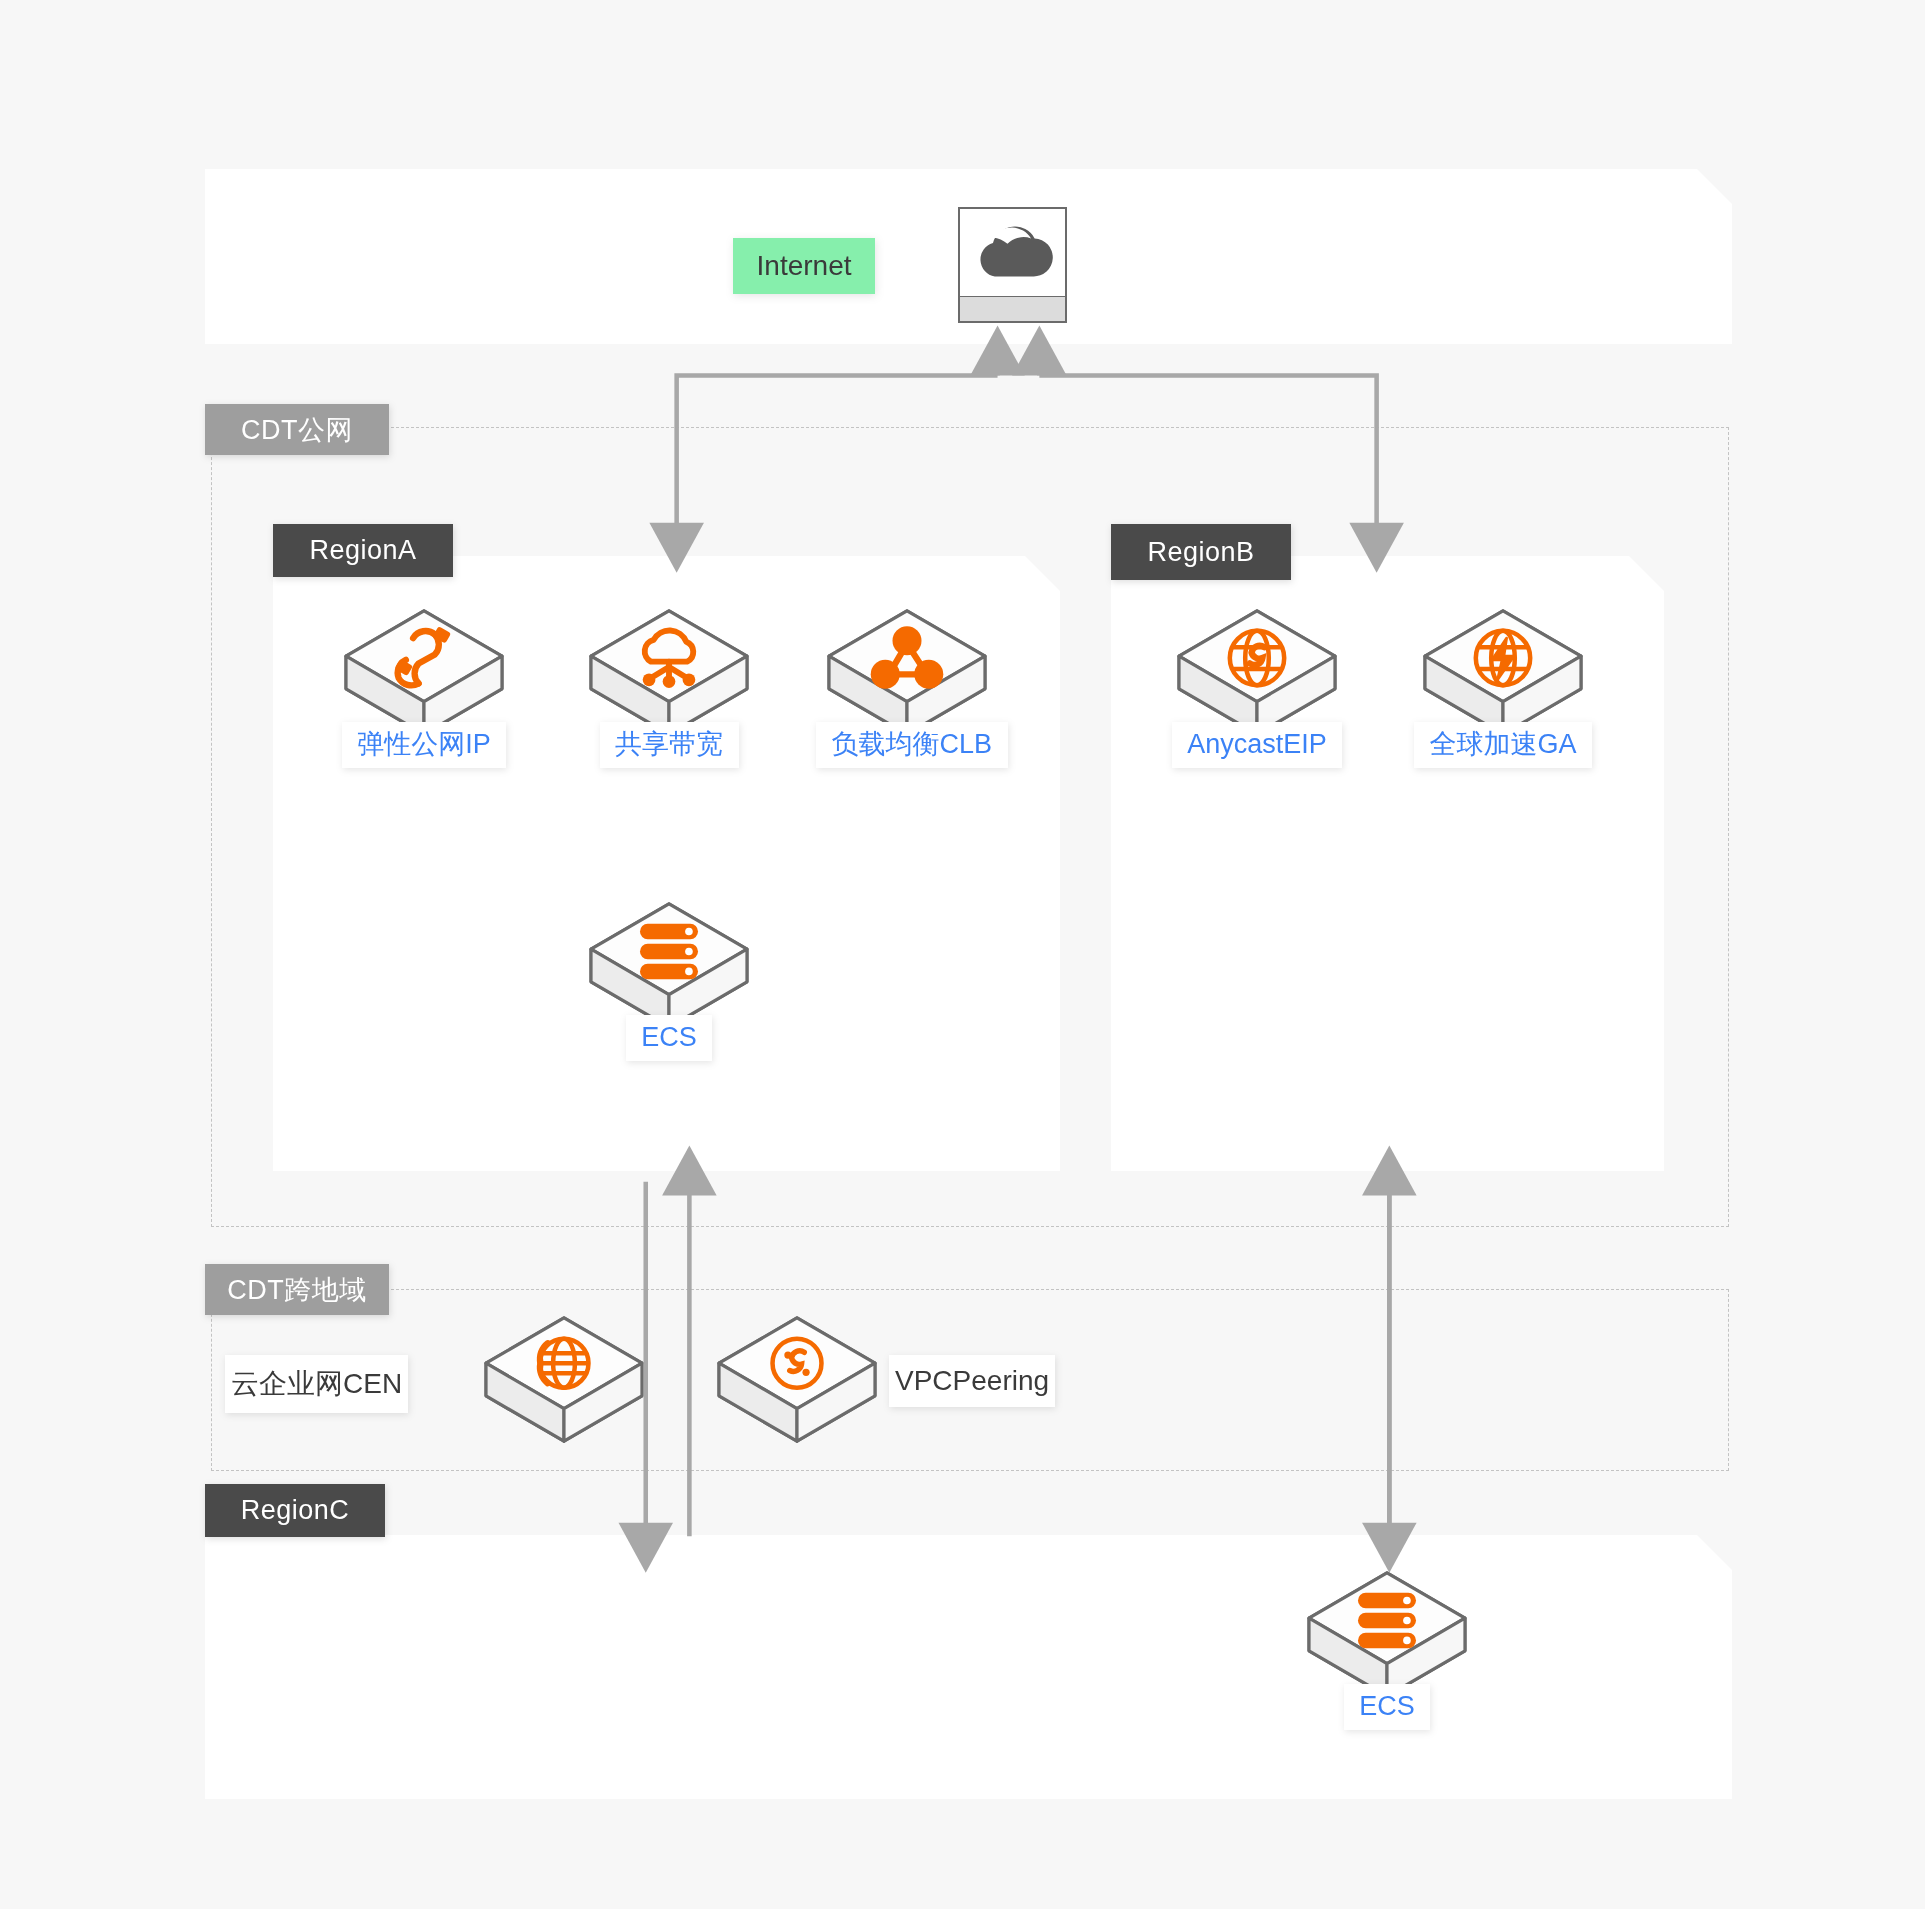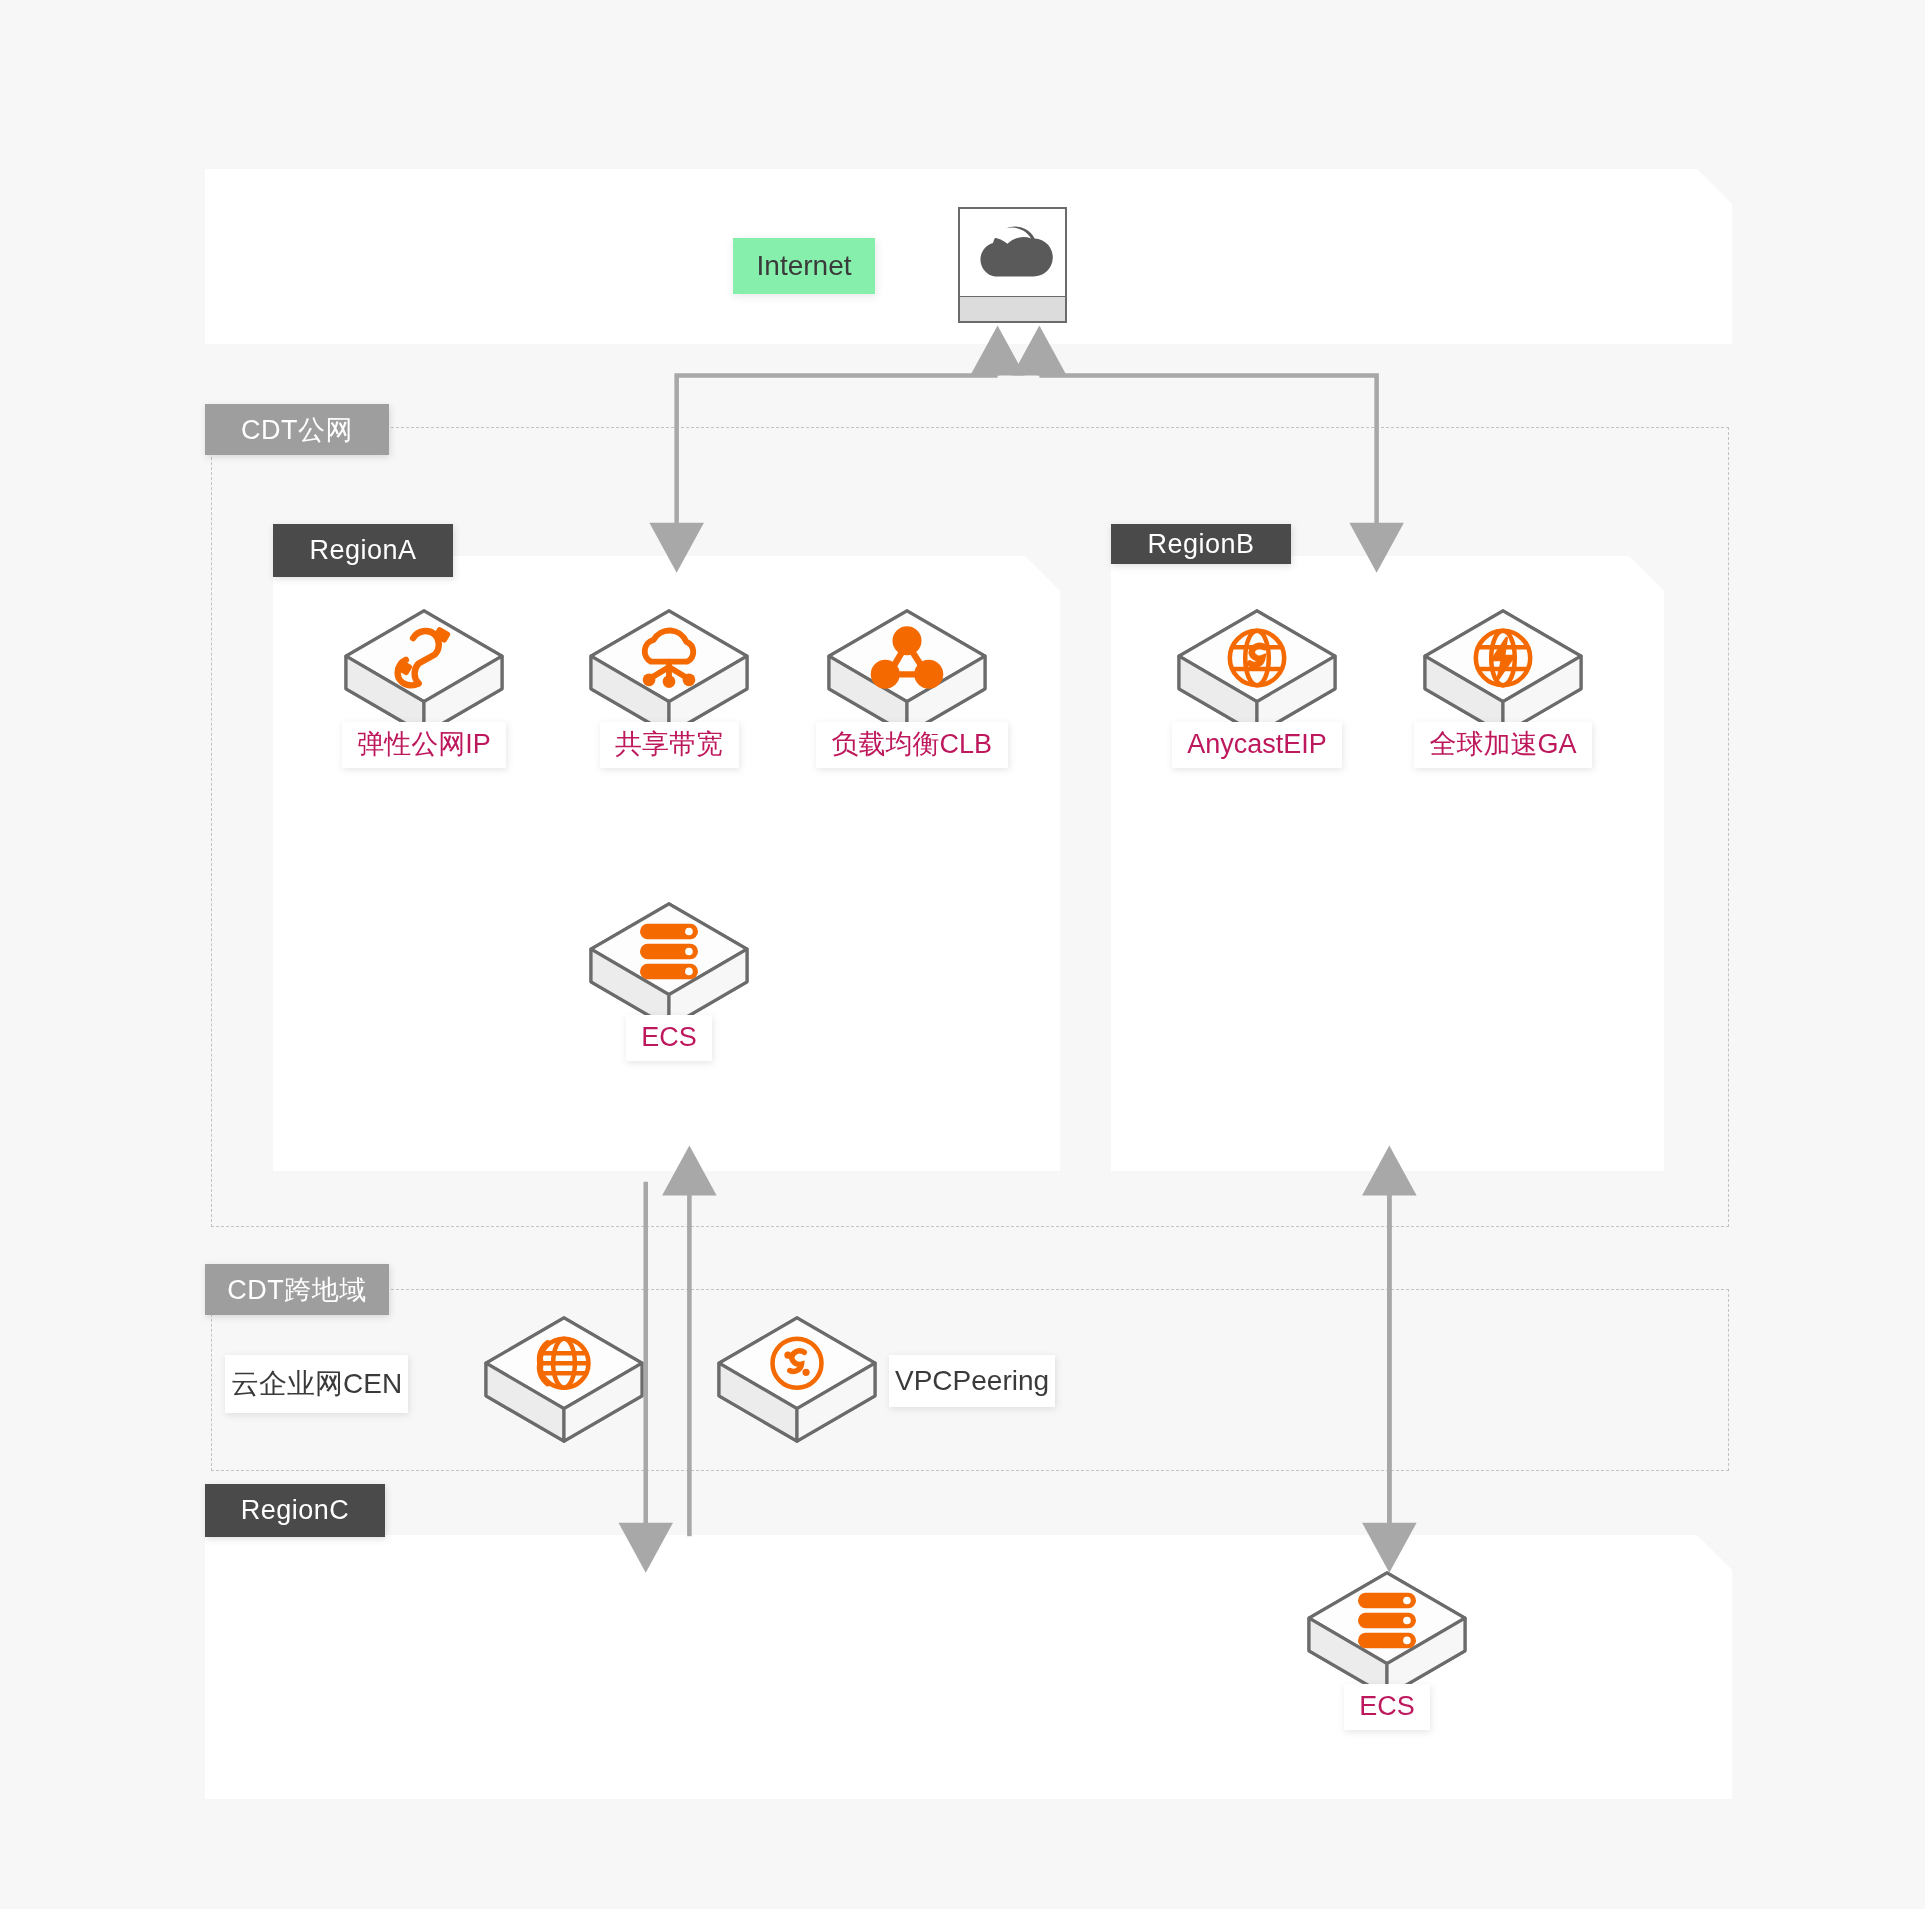--- a/index.html
+++ b/index.html
@@ -62,21 +62,21 @@
     width: 182px;
     height: 136px;
     display: block;
   }
   .node .caption {
     display: inline-block;
     background: #ffffff;
     padding: 8.2px 15.5px;
     font-size: 27px;
     line-height: 1.1;
-    color: #be185d;
+    color: #3b82f6;
     white-space: nowrap;
     margin-top: -14.5px;
     position: relative;
     filter: drop-shadow(1.8px 2.7px 3.6px rgba(0,0,0,0.10));
   }
 
   
   .chip {
     position: absolute;
     background: #ffffff;
@@ -219,21 +219,21 @@
         <rect x="68" y="56" width="64" height="17" rx="8.5" fill="#f56a00"></rect>
         <circle cx="122" cy="64.5" r="4.2" fill="#ffffff"></circle>
         <rect x="68" y="78" width="64" height="17" rx="8.5" fill="#f56a00"></rect>
         <circle cx="122" cy="86.5" r="4.2" fill="#ffffff"></circle>
       </g>
     </svg>
     <div class="caption">ECS</div>
   </div>
 
   <div class="panel" style="left:1111px; top:556px; width:553px; height:615px;"></div>
-  <div class="tab-label tab-dark" style="left:1111px; top:524px; width:180px; height:40px;">RegionB</div>
+  <div class="tab-label tab-dark" style="left:1111px; top:524px; width:180px; height:56px;">RegionB</div>
 
   <div class="node" style="left:1166px; top:600px;">
     <svg class="cube" viewBox="0 0 200 150">
       <polygon points="100,12 186,62 186,98 100,148 14,98 14,62" fill="#f4f4f4" stroke="#6b6b6b" stroke-width="3.5" stroke-linejoin="round"></polygon>
       <polygon points="100,12 186,62 100,112 14,62" fill="#fdfdfd" stroke="#6b6b6b" stroke-width="3.5" stroke-linejoin="round"></polygon>
       <path d="M14 62 L14 98 L100 148 L100 112 Z" fill="#ececec" stroke="#6b6b6b" stroke-width="3.5" stroke-linejoin="round"></path>
       <path d="M186 62 L186 98 L100 148 L100 112 Z" fill="#f7f7f7" stroke="#6b6b6b" stroke-width="3.5" stroke-linejoin="round"></path>
       <g stroke="#f56a00" fill="none" stroke-width="5">
         <circle cx="100" cy="64" r="30"></circle>
         <ellipse cx="100" cy="64" rx="13" ry="30"></ellipse>

